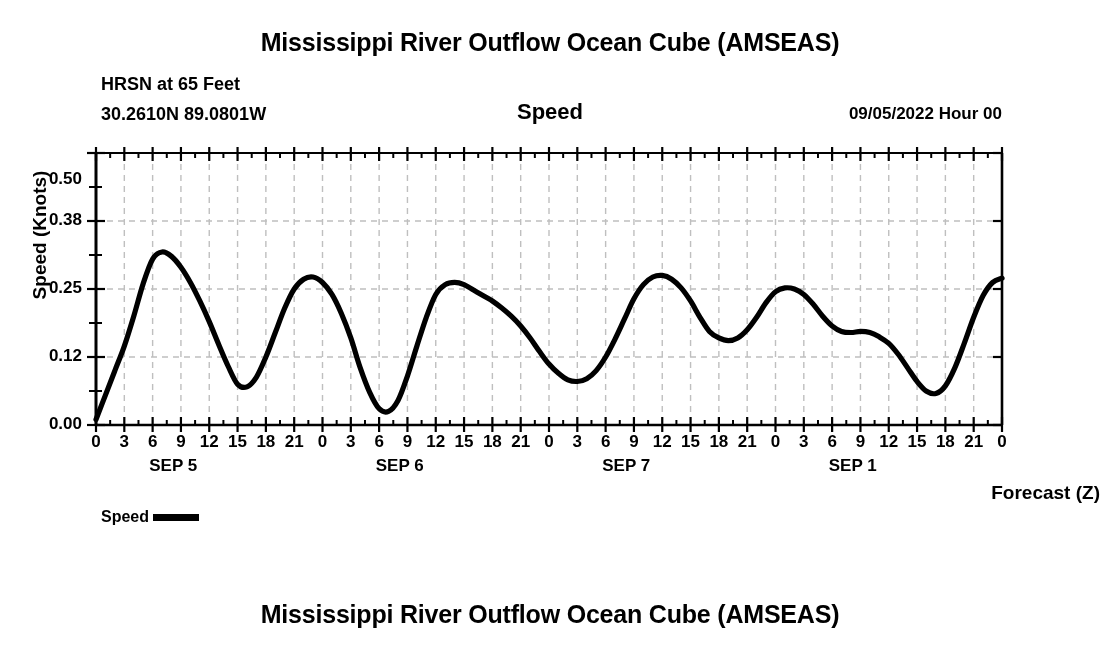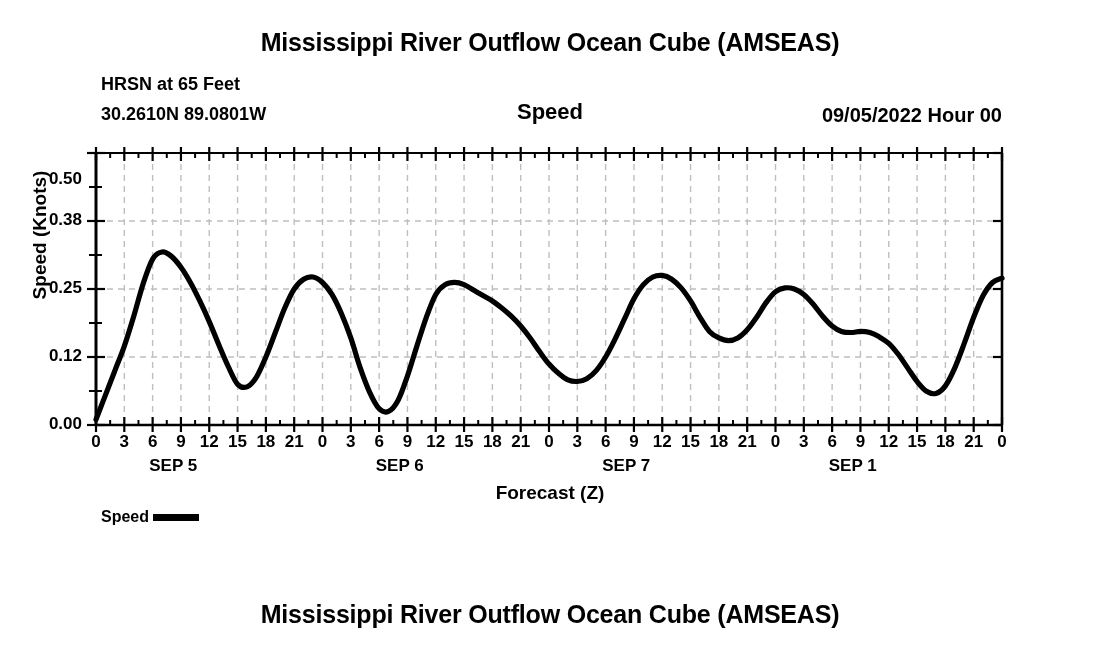--- a/index.html
+++ b/index.html
@@ -53,21 +53,21 @@
   }
   #sub-center {
     left: 0; top: 99px;
     width: 1100px;
     text-align: center;
     font-size: 22px;
     font-weight: bold;
   }
   #sub-right {
     right: 98px; top: 104px;
-    font-size: 20px;
+    font-size: 17px;
     font-weight: bold;
   }
 
   
   #ylabel {
     left: -70px;
     top: 224px;
     width: 220px;
     text-align: center;
     font-size: 19px;
@@ -96,21 +96,21 @@
   .day-label {
     position: absolute;
     font-size: 17px;
     font-weight: bold;
     width: 120px;
     top: 456px;
   }
   #xlabel {
     left: 0; top: 482px;
     width: 1100px;
-    text-align: center;
+    text-align: right;
     font-size: 19px;
     font-weight: bold;
   }
 
   
   #legend {
     left: 101px; top: 508px;
     display: flex;
     align-items: center;
     gap: 4px;

